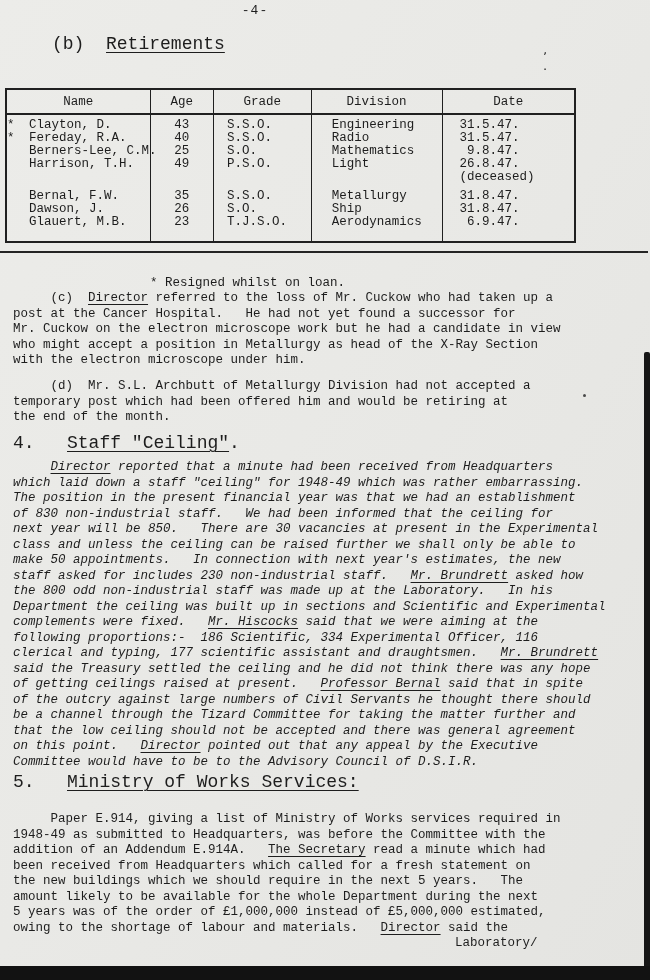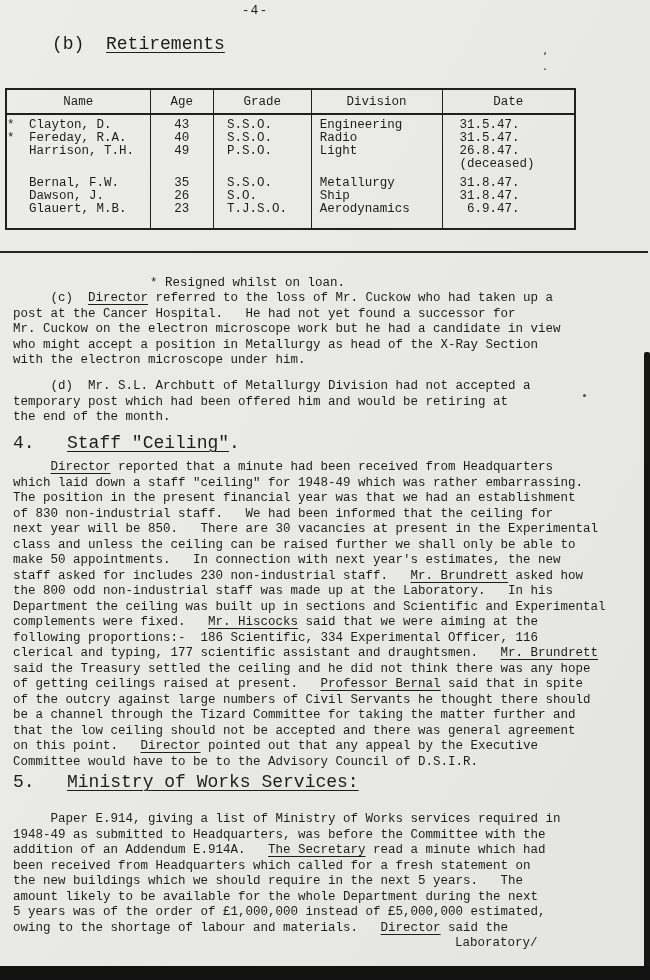--- a/index.html
+++ b/index.html
@@ -19,21 +19,21 @@
   table { border-collapse:collapse; width:100%; table-layout:fixed; font-size:12.5px; color:#1d1d1d; }
   th { font-weight:normal; border-bottom:2px solid #202020; border-left:1px solid #202020; height:23px; padding:0; }
   th:first-child { border-left:none; }
   td { border-left:1px solid #202020; padding:0; line-height:13px; vertical-align:top; }
   td:first-child { border-left:none; }
   tr.first td { padding-top:4px; }
   td.c-name { white-space:pre; }
   .star { display:inline-block; width:22px; }
   td.c-age { text-align:center; }
   td.c-grade { padding-left:13px; }
-  td.c-div { padding-left:8px; }
+  td.c-div { padding-left:20px; }
   td.c-date { padding-left:17px; white-space:pre-wrap; }
   tr.gap td { height:6px; border-bottom:none; }
   tr.padrow td { height:12px; }
 
   .rule { position:absolute; background:#242424; }
   .footnote { position:absolute; top:276px; left:150px; font-size:12.5px; white-space:pre; }
   .catchword { position:absolute; top:936px; left:455px; font-size:12.5px; }
 
   
   .bar-bottom { position:absolute; left:0; top:966px; width:650px; height:14px; background:#121212; }
@@ -78,20 +78,27 @@
           <td class="c-grade">S.S.O.</td>
           <td class="c-div">Engineering</td>
           <td class="c-date">31.5.47.</td>
         </tr>
         <tr>
           <td class="c-name"><span class="star">*</span><span>Fereday, R.A.</span></td>
           <td class="c-age">40</td>
           <td class="c-grade">S.S.O.</td>
           <td class="c-div">Radio</td>
           <td class="c-date">31.5.47.</td>
+        </tr>
+        <tr>
+          <td class="c-name"><span class="star"></span><span>Berners-Lee, C.M.</span></td>
+          <td class="c-age">25</td>
+          <td class="c-grade">S.O.</td>
+          <td class="c-div">Mathematics</td>
+          <td class="c-date"> 9.8.47.</td>
         </tr>
         <tr>
           <td class="c-name"><span class="star"></span><span>Harrison, T.H.</span></td>
           <td class="c-age">49</td>
           <td class="c-grade">P.S.O.</td>
           <td class="c-div">Light</td>
           <td class="c-date">26.8.47.
 (deceased)</td>
         </tr>
         <tr class="gap">
@@ -142,21 +149,21 @@
 the end of the month.</span></div>
 
   <div class="txt" style="top:291px; left:13px; width:628px;"><span>     (c)  </span><u>Director</u><span> referred to the loss of Mr. Cuckow who had taken up a
 post at the Cancer Hospital.   He had not yet found a successor for
 Mr. Cuckow on the electron microscope work but he had a candidate in view
 who might accept a position in Metallurgy as head of the X-Ray Section
 with the electron microscope under him.</span></div>
 
   <div class="hd" style="top:436px; left:13px;"><span>4.   </span><u>Staff "Ceiling"</u><span>.</span></div>
 
-  <div class="txt" style="top:460px; left:13px; width:630px;"><span>     </span><u>Director</u><span> reported that a minute had been received from Headquarters
+  <div class="txt" style="top:460px; left:13px; width:630px;font-style:italic;"><span>     </span><u>Director</u><span> reported that a minute had been received from Headquarters
 which laid down a staff "ceiling" for 1948-49 which was rather embarrassing.
 The position in the present financial year was that we had an establishment
 of 830 non-industrial staff.   We had been informed that the ceiling for
 next year will be 850.   There are 30 vacancies at present in the Experimental
 class and unless the ceiling can be raised further we shall only be able to
 make 50 appointments.   In connection with next year's estimates, the new
 staff asked for includes 230 non-industrial staff.   </span><u>Mr. Brundrett</u><span> asked how
 the 800 odd non-industrial staff was made up at the Laboratory.   In his
 Department the ceiling was built up in sections and Scientific and Experimental
 complements were fixed.   </span><u>Mr. Hiscocks</u><span> said that we were aiming at the

